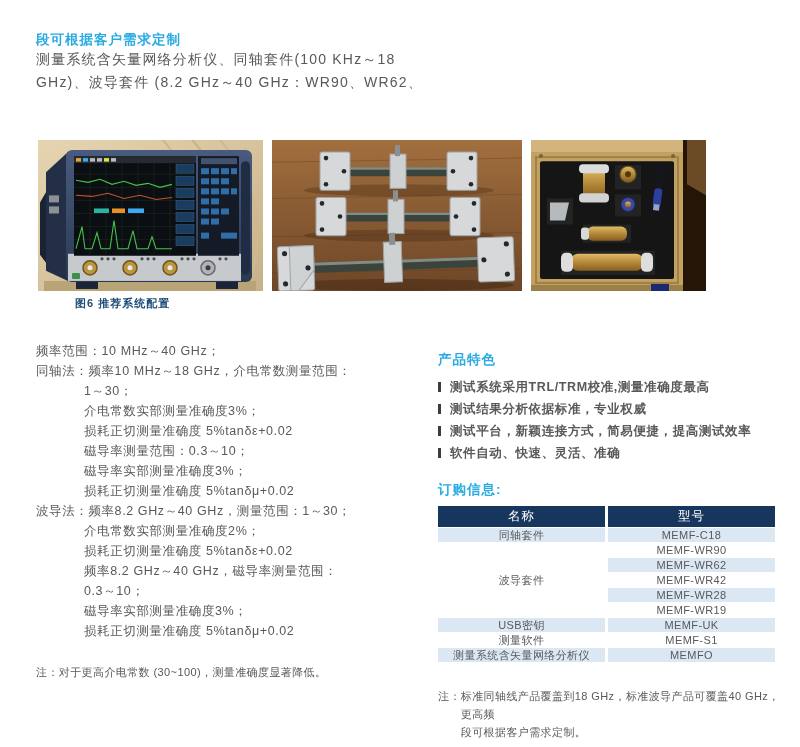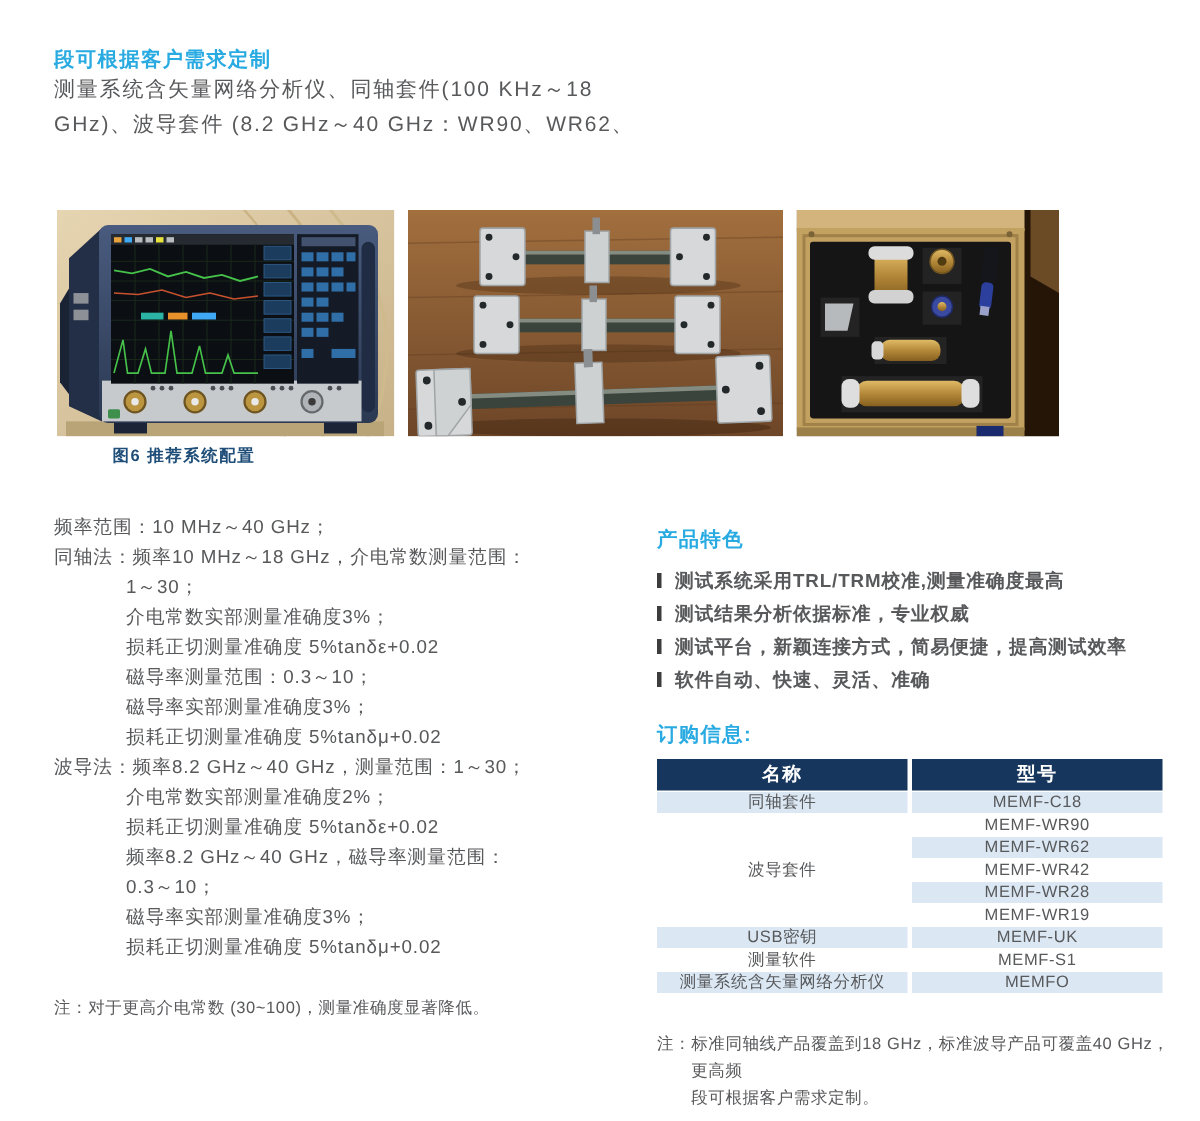--- a/index.html
+++ b/index.html
@@ -32,21 +32,21 @@
   .left-note{margin-top:23px;}
 
   .right-col{position:absolute;left:398px;top:351px;width:352px;margin-left:40px;}
   .block-title{font-size:13.5px;font-weight:bold;color:var(--accent);letter-spacing:1px;}
   .feature-list{margin-top:7px;font-weight:bold;}
   .feature-item{display:flex;align-items:center;font-size:12.5px;line-height:22px;letter-spacing:0.6px;white-space:nowrap;}
   .bullet-bar{display:inline-block;width:3px;height:10px;background:#3c3c3c;margin-right:9px;flex:0 0 auto;}
   .ordering-title{margin-top:17px;}
 
   table.order{border-collapse:separate;border-spacing:3px 1px;margin-left:-3px;margin-top:6px;table-layout:fixed;width:343px;}
-  table.order th{background:var(--navy);color:#fff;font-size:12.5px;font-weight:bold;height:21px;padding:0;text-align:center;letter-spacing:1px;}
+  table.order th{background:var(--navy);color:#fff;font-size:12.5px;font-weight:normal;height:21px;padding:0;text-align:center;letter-spacing:1px;}
   table.order td{font-size:11px;color:var(--text);text-align:center;height:14px;line-height:14px;padding:0;letter-spacing:0.4px;}
   td.stripe{background:var(--stripe);}
   td.plain{background:#fff;}
   .right-note{margin-top:24px;line-height:18px;}
 </style>
 </head>
 <body>
 
 <div class="page">
 

